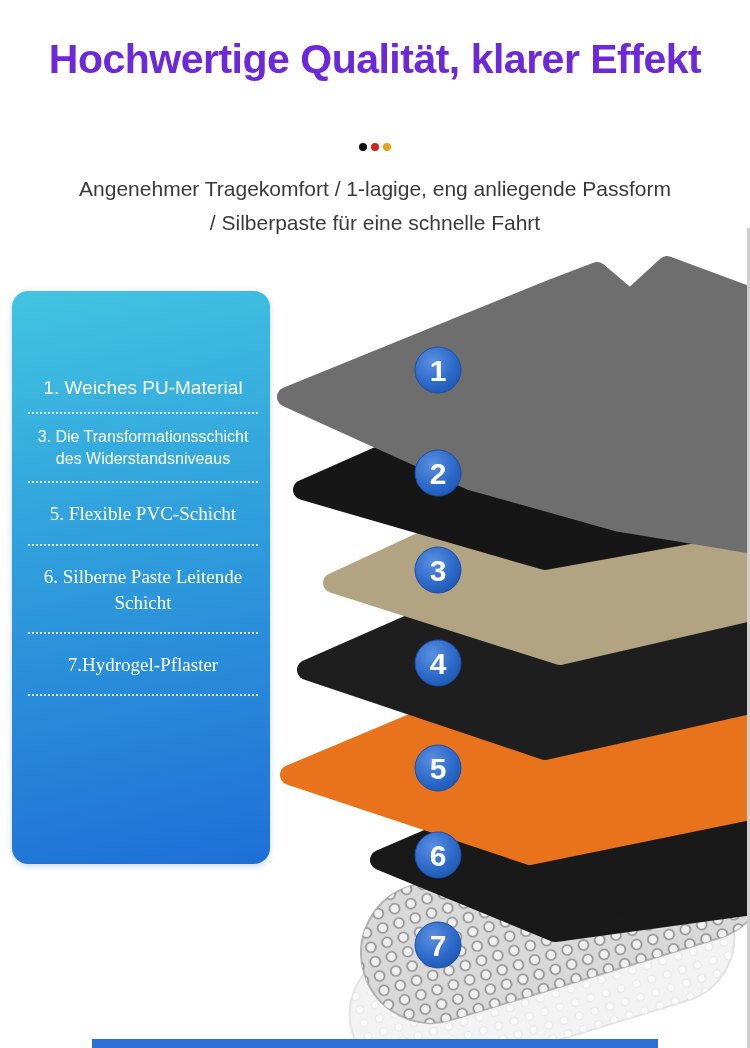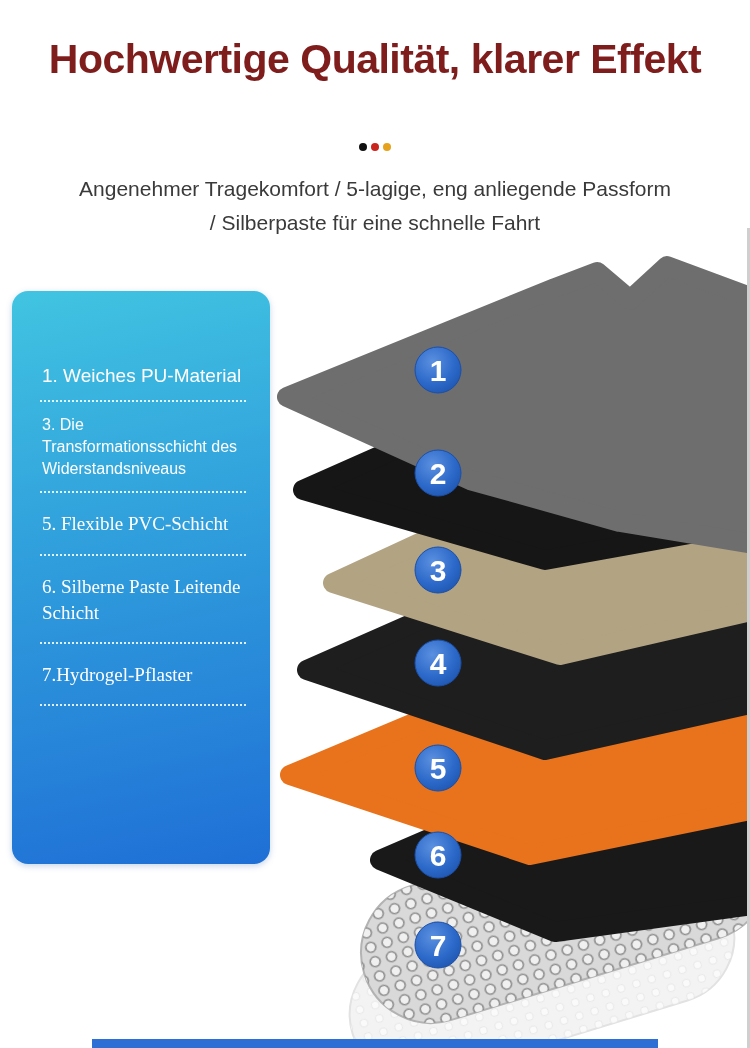--- a/index.html
+++ b/index.html
@@ -4,40 +4,40 @@
 <style>
   html, body { margin: 0; padding: 0; background: #ffffff; }
   body { width: 750px; height: 1048px; font-family: "Liberation Sans", sans-serif; }
   .canvas {
     position: relative; width: 750px; height: 1048px;
     background: #ffffff; overflow: hidden;
   }
   .page-title {
     position: absolute; top: 36px; left: 0; width: 750px;
     text-align: center; font-size: 41px; font-weight: bold;
-    color: #7f1d1d; letter-spacing: -0.5px; white-space: nowrap;
+    color: #6d28d9; letter-spacing: -0.5px; white-space: nowrap;
   }
   .accent-dots {
     position: absolute; top: 143px; left: 0; width: 750px;
     display: flex; justify-content: center; gap: 4px;
   }
   .accent-dots .dot { width: 8px; height: 8px; border-radius: 50%; }
   .subtitle {
     position: absolute; top: 172px; left: 0; width: 750px;
     text-align: center; font-size: 21px; color: #3a3a3a; line-height: 34px;
   }
   .features-panel {
     position: absolute; left: 12px; top: 291px; width: 258px; height: 573px;
     border-radius: 16px;
     background: linear-gradient(168deg, #41c4e1 0%, #2f9ddc 45%, #1f6fd6 100%);
     box-shadow: 0 2px 6px rgba(30,90,170,0.25);
     box-sizing: border-box;
   }
   .features-panel ul {
-    list-style: none; margin: 12px; padding: 48px 12px 0 16px;
+    list-style: none; margin: 0; padding: 72px 12px 0 16px; text-align: center;
   }
   .features-panel li {
     color: #ffffff; font-size: 19px; line-height: 1.38;
     padding: 12px 2px 11px 2px;
     border-bottom: 2px dotted rgba(255,255,255,0.85);
   }
   .features-panel li.small { font-size: 16px; }
   .features-panel li.roomy { padding-top: 18px; padding-bottom: 16px; font-family: Liberation Serif, serif; }
   .diagram-wrap { position: absolute; left: 250px; top: 250px; width: 500px; height: 798px; }
   .bottom-bar { position: absolute; bottom: 0; left: 92px; width: 566px; height: 9px; }
@@ -54,21 +54,21 @@
 
   <div class="page-title">Hochwertige Qualität, klarer Effekt</div>
 
   <div class="accent-dots">
     <div class="dot" style="background: rgb(17, 17, 17);"></div>
     <div class="dot" style="background: rgb(201, 36, 29);"></div>
     <div class="dot" style="background: rgb(229, 162, 28);"></div>
   </div>
 
   <div class="subtitle">
-    <div>Angenehmer Tragekomfort / 5-lagige, eng anliegende Passform</div>
+    <div>Angenehmer Tragekomfort / 1-lagige, eng anliegende Passform</div>
     <div>/ Silberpaste für eine schnelle Fahrt</div>
   </div>
 
   <div class="features-panel">
     <ul>
       <li>1. Weiches PU-Material</li>
       <li class="small">3. Die Transformationsschicht des Widerstandsniveaus</li>
       <li class="roomy">5. Flexible PVC-Schicht</li>
       <li class="roomy">6. Silberne Paste Leitende Schicht</li>
       <li class="roomy">7.Hydrogel-Pflaster</li>

